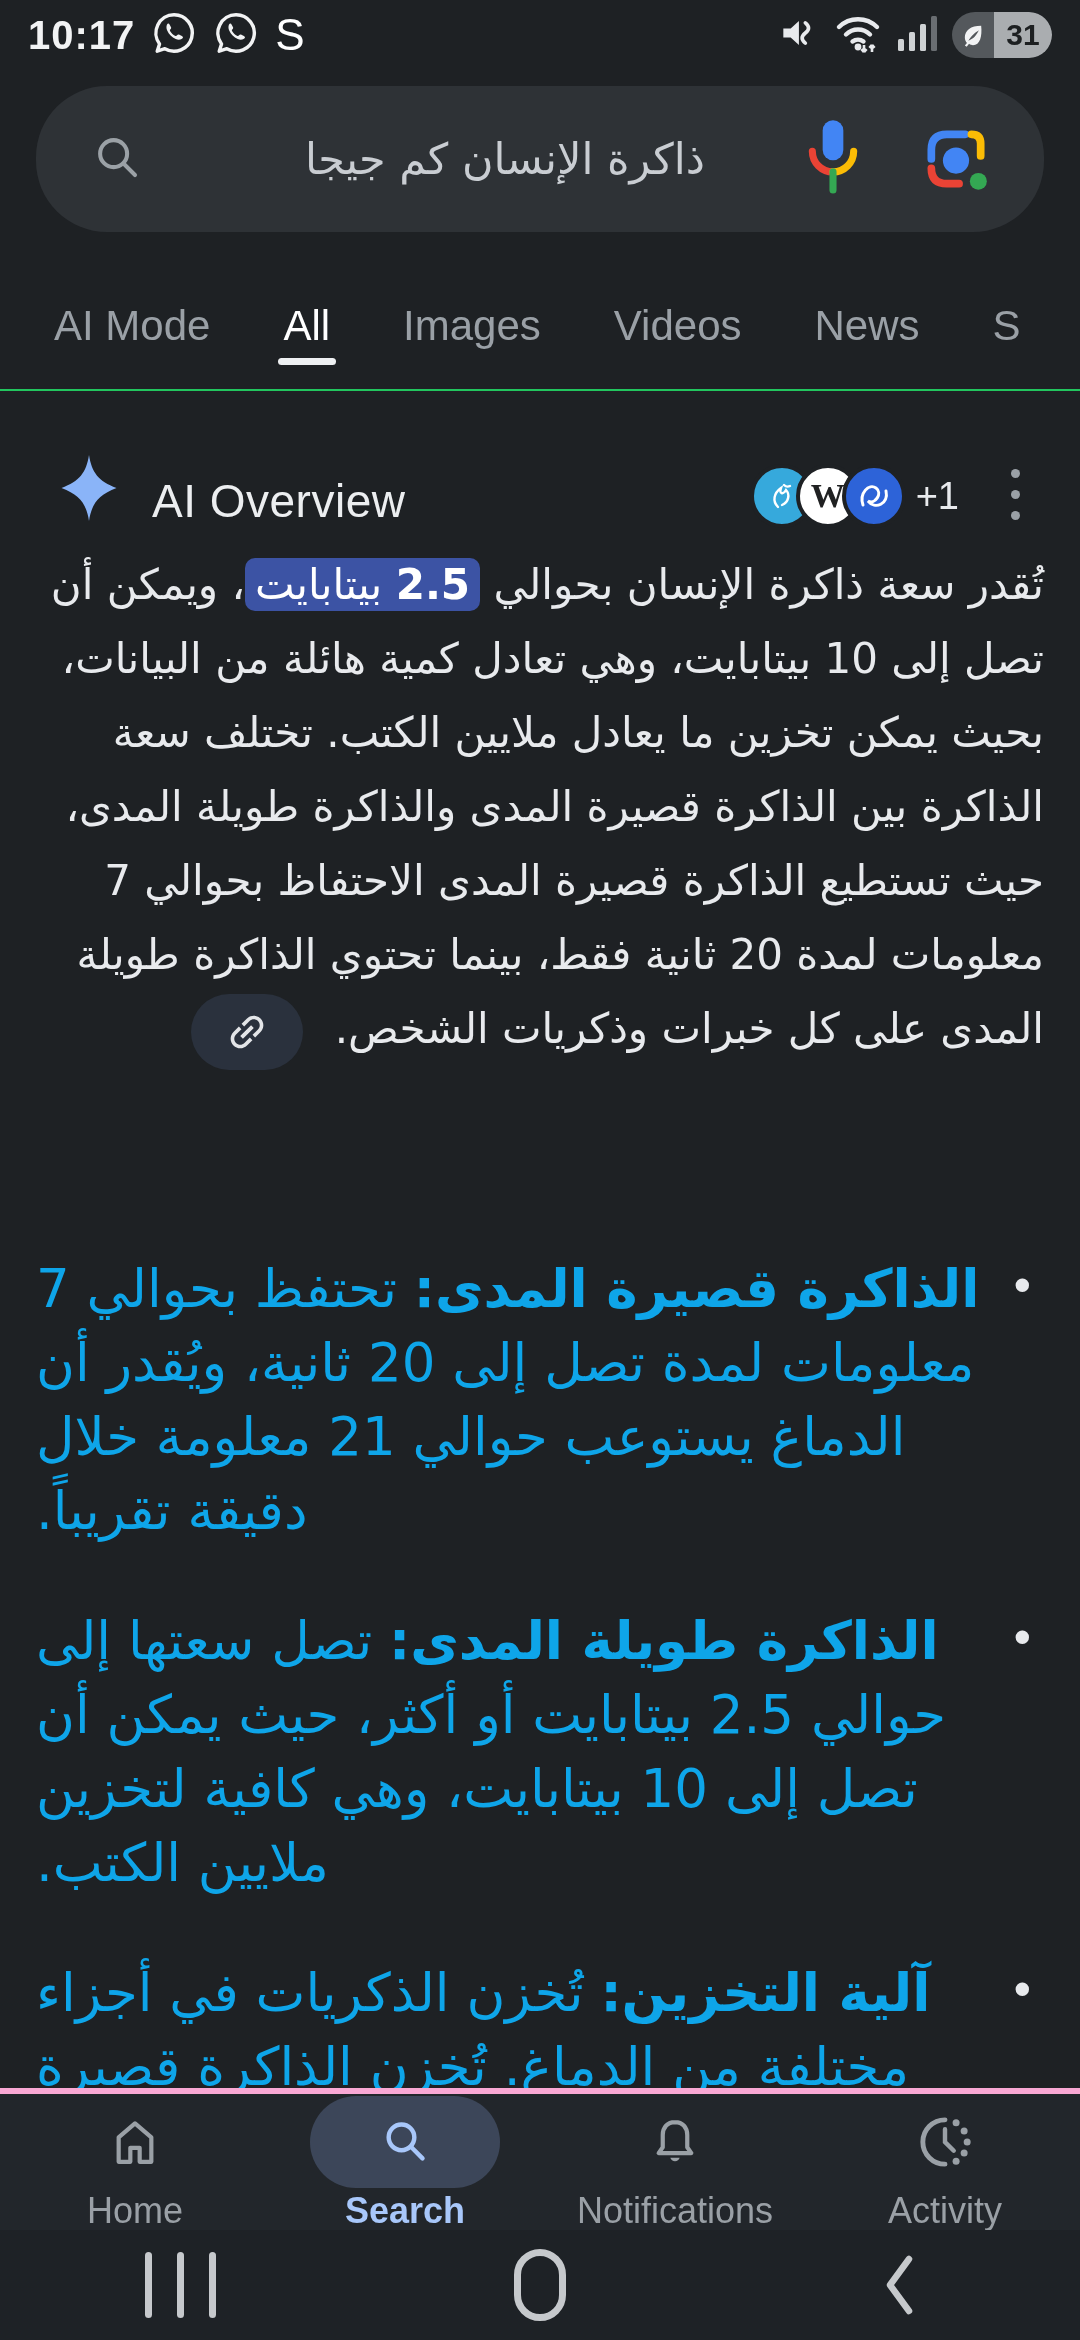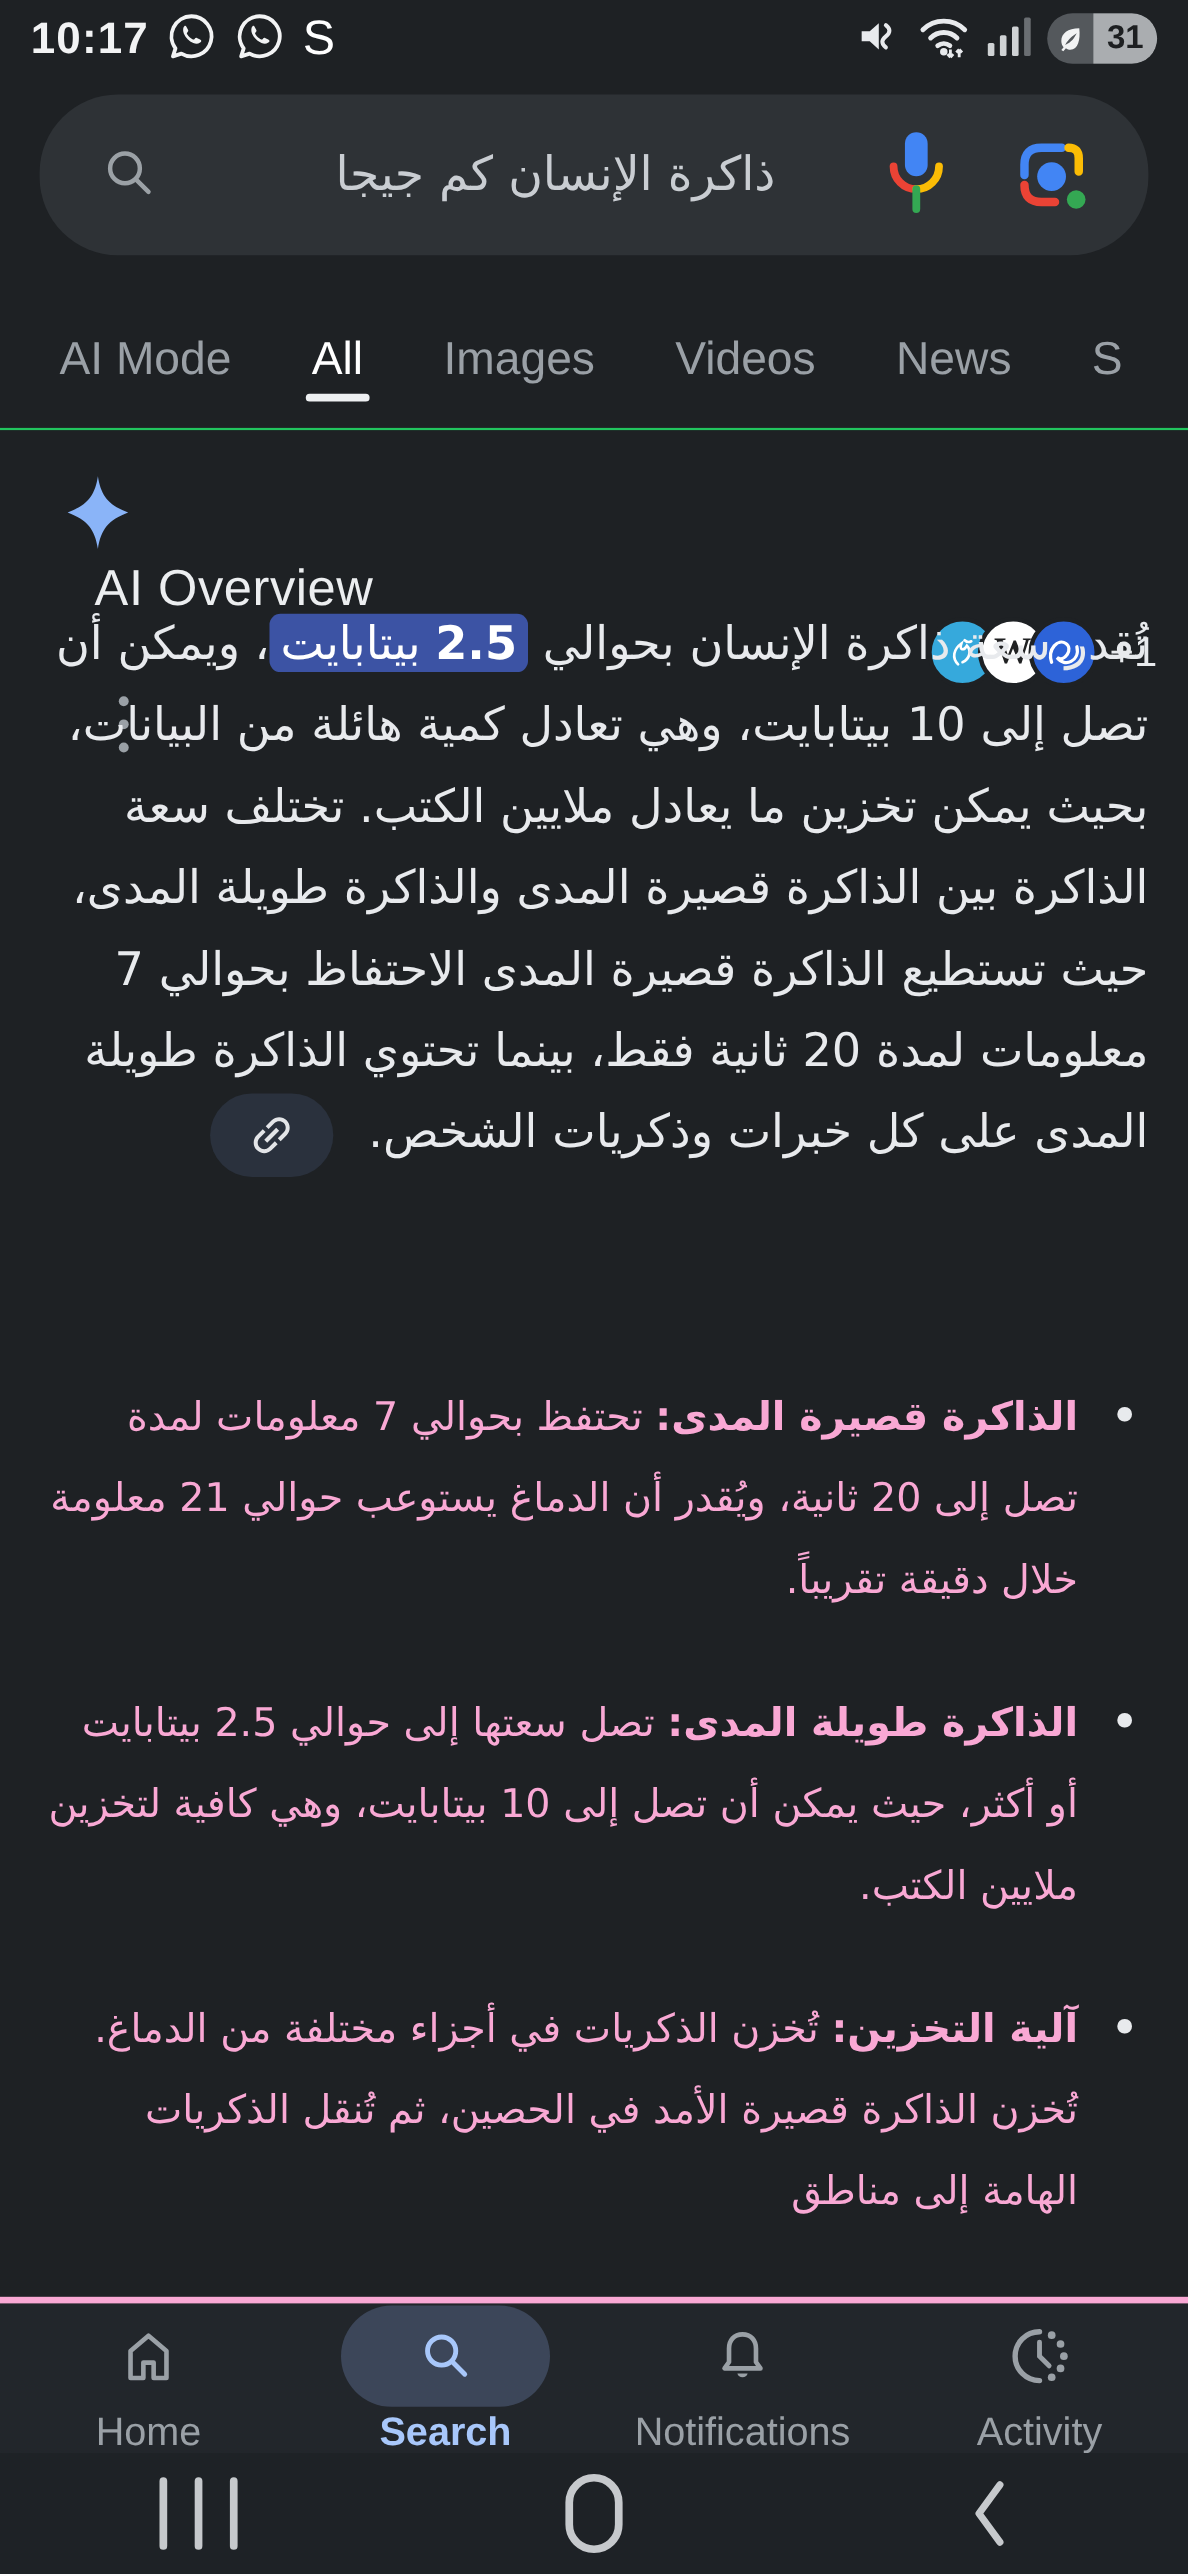--- a/index.html
+++ b/index.html
@@ -39,21 +39,21 @@
   .tabs{position:absolute;top:272px;left:0;right:0;height:119px;box-sizing:border-box;
     display:flex;align-items:center;padding:4px 0 14px 54px;gap:73px;
     border-bottom:2px solid #22c55e;overflow:hidden;white-space:nowrap;}
   .tab{position:relative;font-size:42px;color:#9aa0a6;height:100%;display:flex;align-items:center;flex:0 0 auto;}
   .tab.active{color:#ffffff;}
   .tab.active::after{content:"";position:absolute;left:50%;transform:translateX(-50%);
     bottom:10px;width:58px;height:7px;border-radius:4px;background:#eef0f2;}
 
   
   .ov-header{position:absolute;top:430px;left:0;right:0;height:98px;
-    display:flex;align-items:flex-start;padding:0 28px 0 56px;box-sizing:border-box;flex-direction:column;}
+    display:flex;align-items:flex-end;padding:0 52px 0 56px;box-sizing:border-box;}
   .ov-title{font-size:46px;color:#eceef0;margin-left:30px;letter-spacing:.5px;}
   .sources{margin-left:auto;display:flex;align-items:center;}
   .src-circle{width:64px;height:64px;border-radius:50%;border:4px solid #1e2124;box-sizing:border-box;
     display:flex;align-items:center;justify-content:center;}
   .src-circle + .src-circle{margin-left:-18px;}
   .src-alj{background:#36a9dc;}
   .src-wiki{background:#ffffff;font-family:"Liberation Serif",serif;font-size:34px;color:#202122;font-weight:700;}
   .src-loop{background:#2d63d8;}
   .plus-one{font-size:38px;color:#e8eaed;margin-left:10px;}
   .menu-dots{margin-left:44px;display:flex;flex-direction:column;gap:12px;background:none;border:none;padding:8px;}
@@ -63,22 +63,22 @@
   .paragraph{position:absolute;top:548px;left:36px;right:36px;margin:0;
     direction:rtl;text-align:right;
     font-family:"DejaVu Sans",sans-serif;font-size:42px;line-height:74px;color:#e8eaed;}
   .hl{background:#3c53a4;border-radius:10px;padding:2px 10px;color:#ffffff;}
   .hl b{font-weight:700;}
   .link-chip{display:inline-flex;align-items:center;justify-content:center;vertical-align:middle;
     width:112px;height:76px;border-radius:38px;background:#2a313d;margin-inline-start:18px;border:none;}
   .link-chip svg{transform:rotate(-45deg);}
 
   .bullets{position:absolute;top:1252px;left:36px;right:36px;margin:0;padding:0;list-style:none;
-    direction:rtl;text-align:right;
-    font-family:"DejaVu Sans",sans-serif;font-size:36px;line-height:74px;color:#f9a8d4;}
+    direction:rtl;text-align:left;
+    font-family:"DejaVu Sans",sans-serif;font-size:53px;line-height:74px;color:#0ea5e9;}
   .bullets li{position:relative;padding-right:64px;margin-bottom:56px;}
   .bullets li::before{content:"•";position:absolute;right:8px;top:-2px;font-size:46px;color:#e8eaed;}
   .bullets b{font-weight:700;}
 
   
   .bottom-nav{position:absolute;top:2088px;left:0;right:0;height:142px;background:#22262b;
     border-top:6px solid #f9a8d4;display:flex;}
   .nav-item{flex:1;display:flex;flex-direction:column;align-items:center;background:none;border:none;padding:2px 0 0 0;}
   .nav-icon-wrap{width:190px;height:92px;border-radius:46px;display:flex;align-items:center;justify-content:center;}
   .nav-item.active .nav-icon-wrap{background:#3c4659;}

